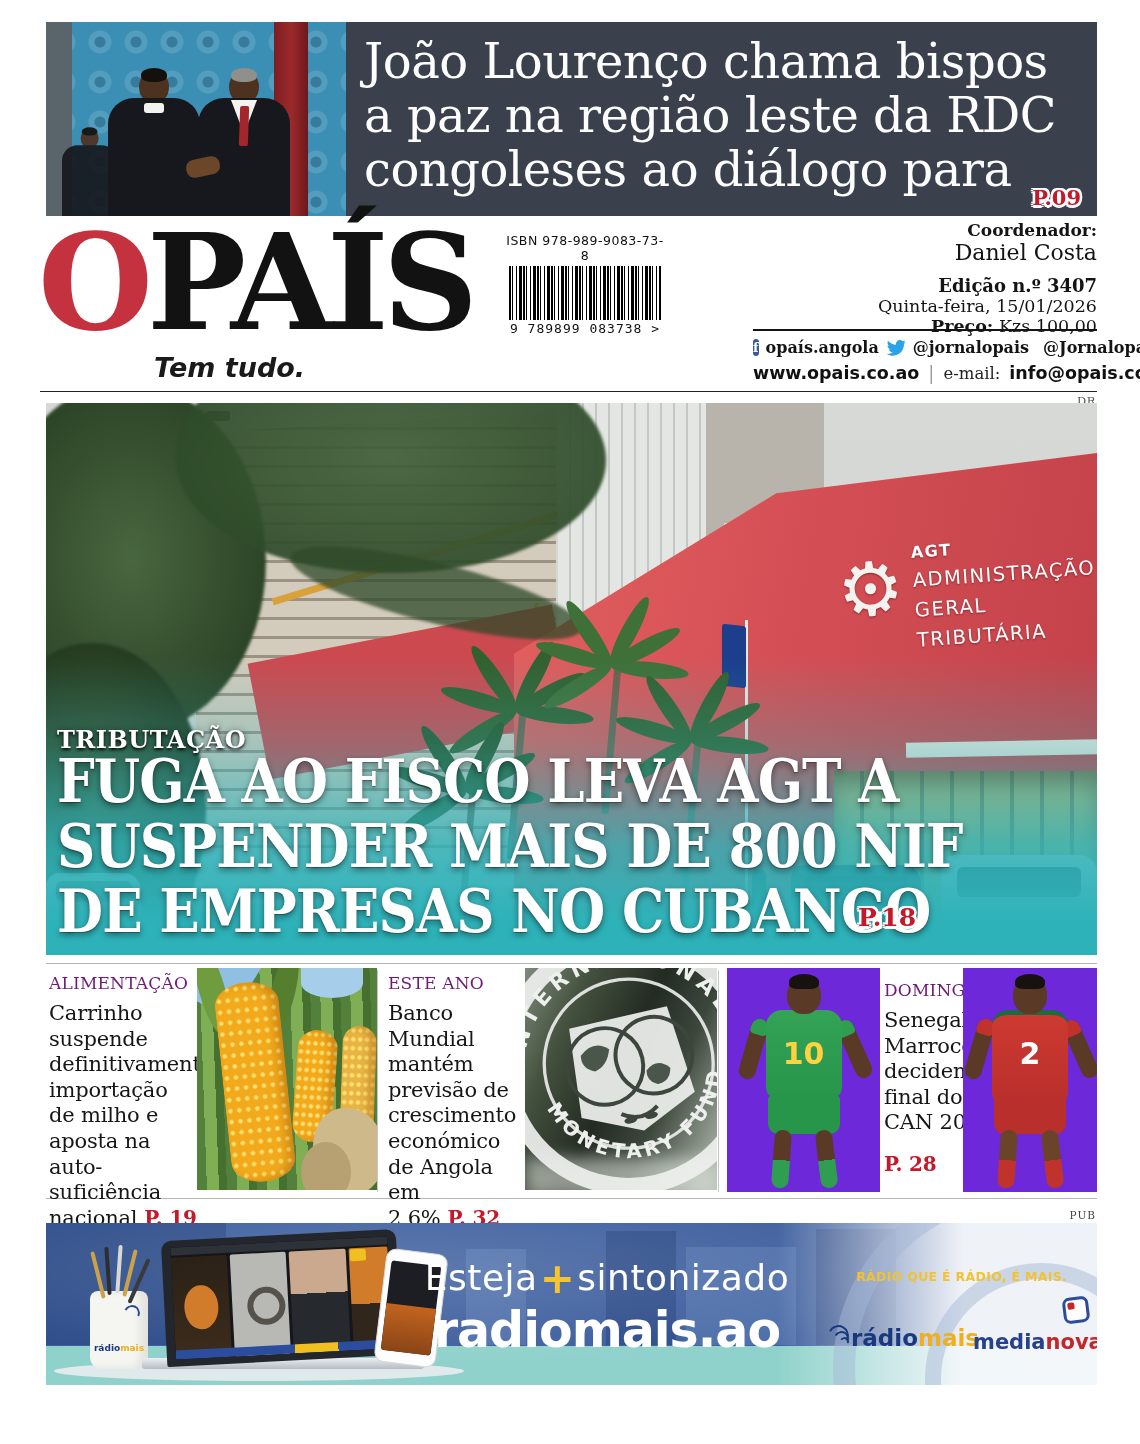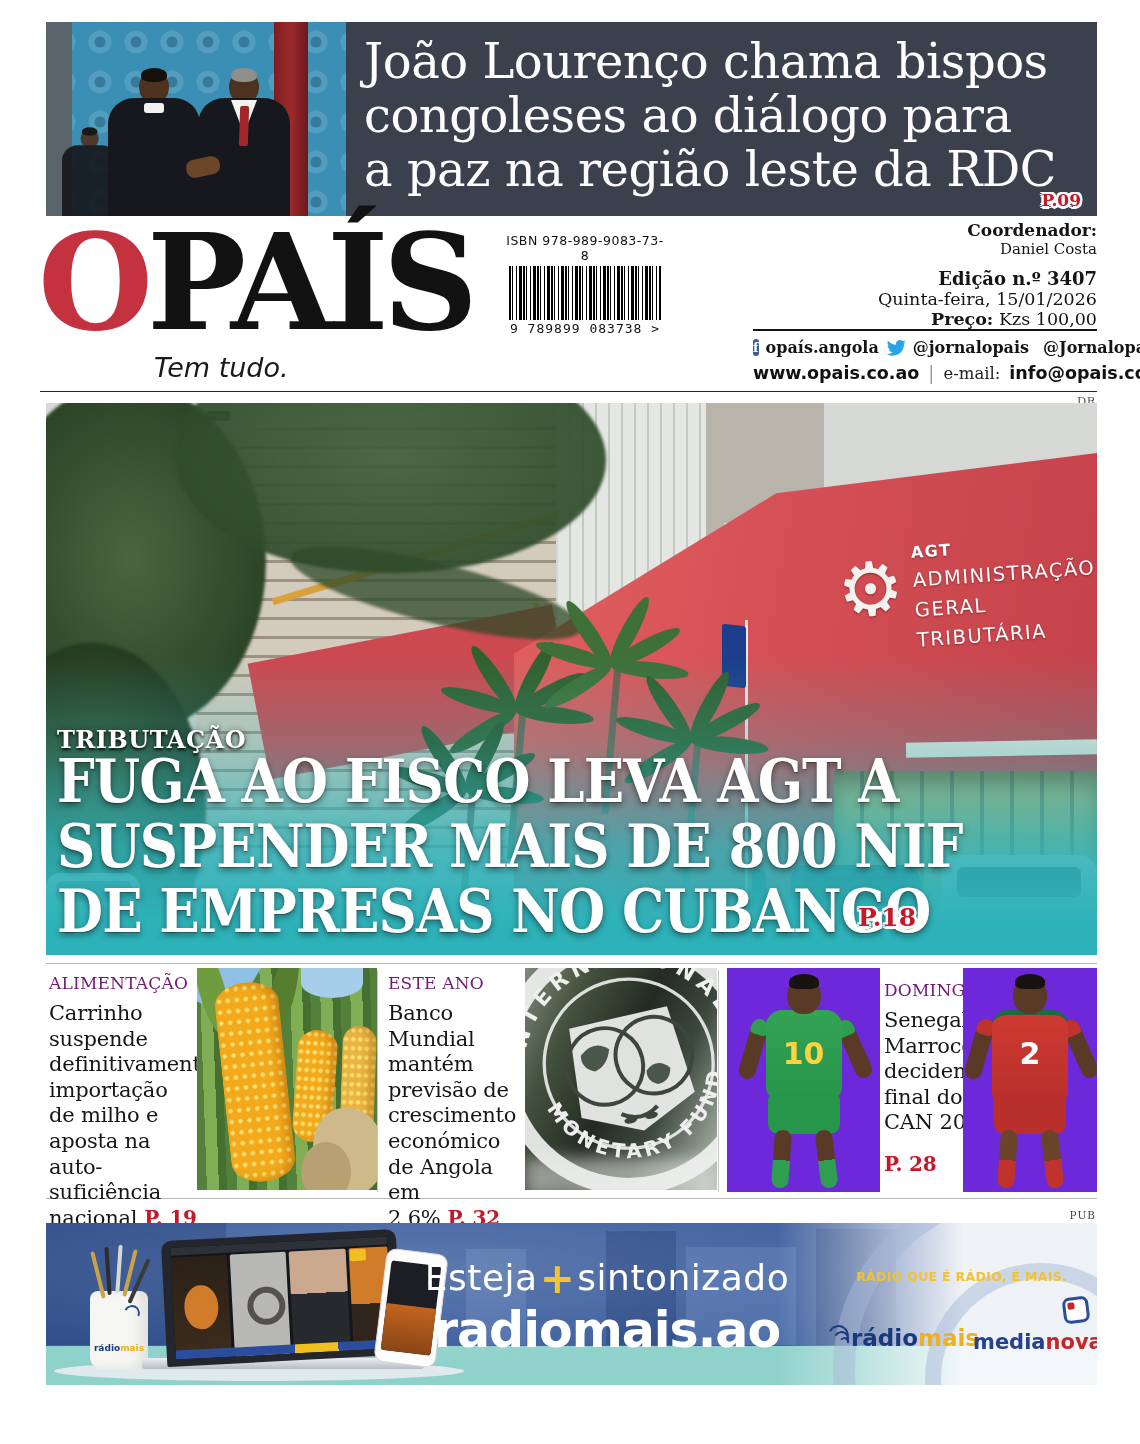--- a/index.html
+++ b/index.html
@@ -22,36 +22,36 @@
   .man.bishop .m-body:before{content:"";position:absolute;top:5px;left:50%;transform:translateX(-50%);width:20px;height:10px;background:#f2f2ef;border-radius:3px}
   .man.jlo{left:152px}
   .man.jlo .m-shirt{position:absolute;top:2px;left:50%;transform:translateX(-50%);width:26px;height:34px;background:#f4f4f1;clip-path:polygon(0 0,100% 0,50% 100%)}
   .man.jlo .m-tie{position:absolute;top:8px;left:50%;transform:translateX(-50%) rotate(2deg);width:9px;height:40px;background:#a3262b;border-radius:2px}
   .man.jlo .m-head:before{background:#8f8f8c}
   .man.third{left:16px;transform:scale(.6);transform-origin:bottom left;opacity:.92}
   .hands{position:absolute;left:140px;bottom:40px;width:34px;height:18px;background:#6b4629;border-radius:8px;transform:rotate(-12deg)}
   .tb-headline{position:absolute;left:318px;top:12px;right:14px;color:#fdfdfd;font-size:48px;line-height:1.13;font-weight:500;letter-spacing:-.5px}
   .pref{font-family:"DejaVu Serif",serif;font-weight:800;color:#c3192a;
     text-shadow:-2px -2px 0 #fff,2px -2px 0 #fff,-2px 2px 0 #fff,2px 2px 0 #fff,0 -2.5px 0 #fff,0 2.5px 0 #fff,-2.5px 0 0 #fff,2.5px 0 0 #fff}
-  .tb-pref{position:absolute;right:16px;bottom:6px;font-size:17px}
+  .tb-pref{position:absolute;right:16px;bottom:6px;font-size:21px}
 
   
   .logo{position:absolute;left:38px;top:212px;font-family:"DejaVu Serif",serif;font-weight:900;font-size:132px;line-height:1.08;letter-spacing:-6px;white-space:nowrap}
   .logo .o{color:#c5323f}
   .logo .pais{color:#121212}
-  .tagline{position:absolute;left:154px;top:352px;font-family:"DejaVu Sans",sans-serif;font-style:italic;font-weight:400;font-size:27px;color:#1a1a1a}
+  .tagline{position:absolute;left:154px;top:352px;font-family:"DejaVu Sans",sans-serif;font-style:italic;font-weight:700;font-size:27px;color:#1a1a1a}
   .barcode-block{position:absolute;left:503px;top:233px;width:164px;text-align:center}
   .isbn{font-family:"DejaVu Sans",sans-serif;font-size:12.5px;letter-spacing:.5px;color:#111}
   .bars{width:152px;height:54px;margin:3px auto 0;
     background:repeating-linear-gradient(90deg,#000 0 2px,#fff 2px 3px,#000 3px 4px,#fff 4px 7px,#000 7px 8px,#fff 8px 10px,#000 10px 13px,#fff 13px 14px)}
   .bdigits{font-family:"DejaVu Sans Mono",monospace;font-size:13px;color:#111;margin-top:1px;letter-spacing:1px}
   .info-block{position:absolute;right:43px;top:220px;text-align:right;color:#141414}
   .info-block .b{font-weight:800}
   .i-coord{font-size:17px}
-  .i-name{font-size:15px}
+  .i-name{font-size:22px}
   .i-ed{font-size:18px;margin-top:10px}
   .i-date{font-size:17.5px}
   .i-price{font-size:17.5px}
   .social-block{position:absolute;left:753px;top:329px;width:344px}
   .s-rule{border-top:2px solid #141414}
   .s-row{display:flex;align-items:center;gap:7px;margin-top:7px;font-family:"DejaVu Serif",serif;font-weight:800;font-size:16px;color:#141414;white-space:nowrap}
   .fb{display:inline-flex;align-items:center;justify-content:center;width:17px;height:17px;border-radius:3px;background:#3a5a98;color:#fff;font:800 13px "DejaVu Serif",serif}
   .tw{display:inline-block;width:20px;height:16px}
   .ig{position:relative;display:inline-block;width:17px;height:17px;border-radius:4px;background:linear-gradient(45deg,#f5c15e,#e1306c 55%,#a544b8)}
   .ig:before{content:"";position:absolute;inset:2.5px;border:1.5px solid #fff;border-radius:4px}
@@ -261,22 +261,22 @@
           <div class="m-head"></div>
           <div class="m-body">
             <div class="m-shirt"></div>
             <div class="m-tie"></div>
           </div>
         </div>
       <div class="hands"></div>
     </div>
     <div class="tb-headline">
       <div>João Lourenço chama bispos</div>
+      <div>a paz na região leste da RDC</div>
       <div>congoleses ao diálogo para</div>
-      <div>a paz na região leste da RDC</div>
     </div>
     <div class="pref tb-pref">P.09</div>
   </section>
 
   <div class="logo"><span class="o">O</span><span class="pais">PAÍS</span></div>
   <div class="tagline">Tem tudo.</div>
 
   <div class="barcode-block">
     <div class="isbn">ISBN 978-989-9083-73-8</div>
     <div class="bars"></div>

